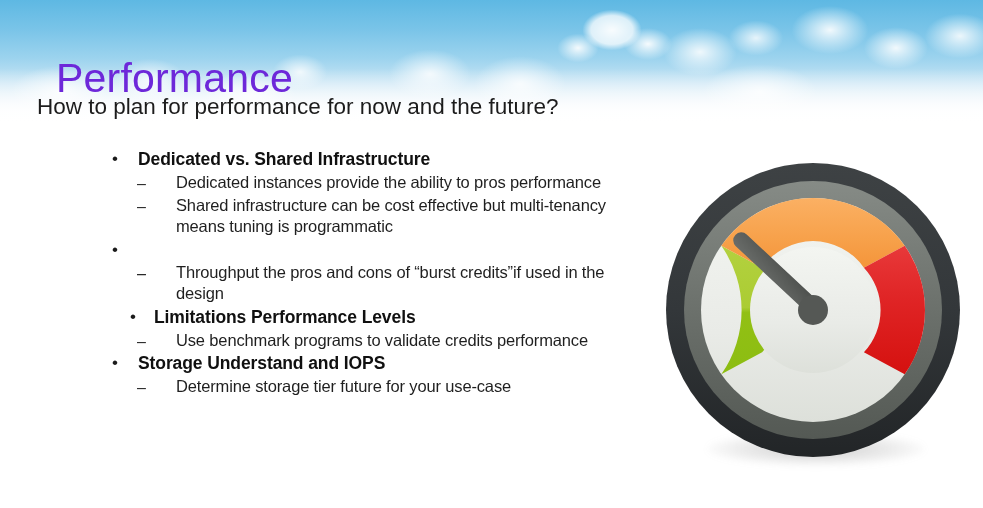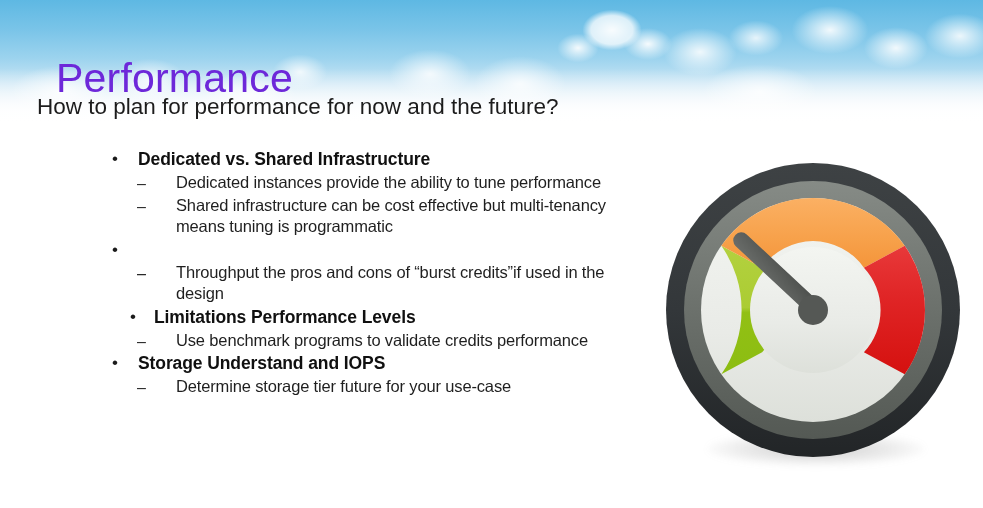--- a/index.html
+++ b/index.html
@@ -174,21 +174,21 @@
   <div class="slide-subtitle">How to plan for performance for now and the future?</div>
 
   <div class="body-col">
 
     <div class="l1">
       <span class="marker">•</span>
       <span class="txt">Dedicated vs. Shared Infrastructure</span>
     </div>
     <div class="l2">
       <span class="marker">–</span>
-      <span class="txt">Dedicated instances provide the ability to tune performance</span>
+      <span class="txt">Dedicated instances provide the ability to pros performance</span>
     </div>
     <div class="l2">
       <span class="marker">–</span>
       <span class="txt">Shared infrastructure can be cost effective but multi-tenancy means tuning is programmatic</span>
     </div>
 
     <div class="l1">
       <span class="marker">•</span>
     </div>
     <div class="l2">

